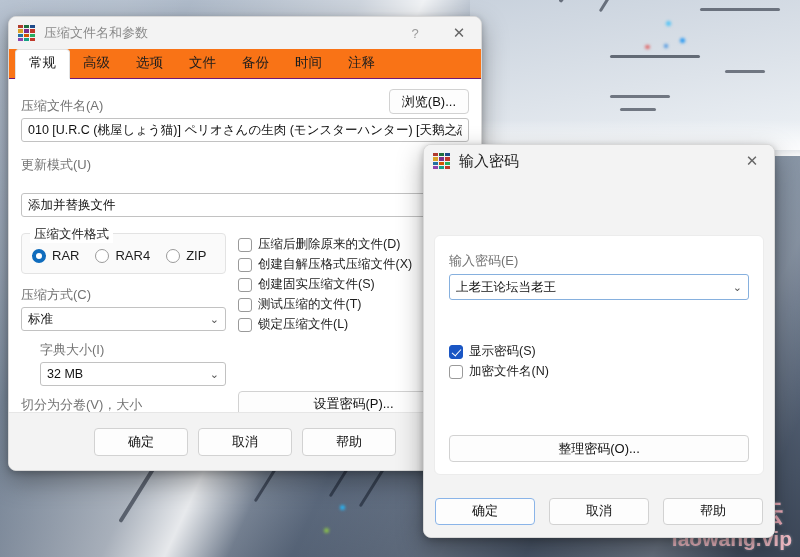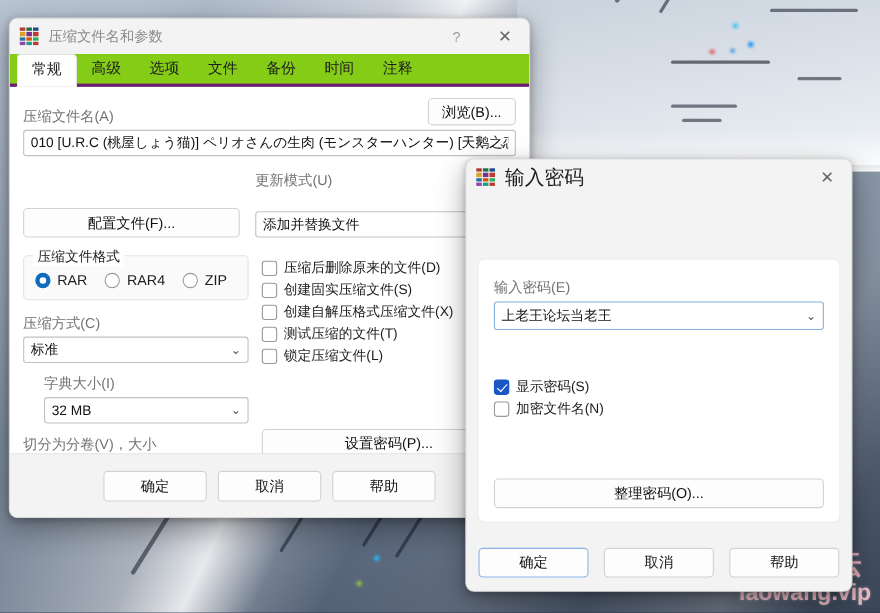--- a/index.html
+++ b/index.html
@@ -95,42 +95,42 @@
     grid-template-columns: repeat(3, 1fr);
     grid-template-rows: repeat(4, 1fr);
     gap: 1px;
     flex: 0 0 auto;
   }
   .app-icon i { display:block; }
   .title-text {
     font-size: 13px; color: #8a8a8a; margin-left: 9px;
     white-space: nowrap;
   }
-  .title-text.dark { color: #1d1d1d; font-size: 18px; }
+  .title-text.dark { color: #1d1d1d; font-size: 15px; }
   .tb-btns { position: absolute; right: 0; top: 0; height: 32px; display: flex; }
   .tb-btn {
     width: 44px; height: 32px;
     display: flex; align-items: center; justify-content: center;
     font-size: 13px; color: #9a9a9a;
     cursor: default;
   }
   .tb-btn.close { font-size: 15px; color: #666; }
 
   
   #main-dialog {
     left: 8px; top: 16px;
     width: 474px; height: 455px;
   }
   .tabstrip {
     height: 30px;
     display: flex;
-    align-items: flex-start;
+    align-items: center;
     padding-left: 6px;
-    background: #84cc16;
-    border-bottom: 3px solid #701a75;
+    background: #f97316;
+    border-bottom: 1px solid #701a75;
   }
   .tab {
     padding: 4px 13px 6px 13px;
     font-size: 13.5px;
     color: #1d1d1d;
     cursor: default;
     border-radius: 4px 4px 0 0;
   }
   .tab.active {
     background: #ffffff;
@@ -356,23 +356,20 @@
     <div style="display:flex; align-items:flex-end; justify-content:space-between;">
       <span class="lbl">压缩文件名(A)</span>
       <button class="btn" style="height:25px; min-width:76px; margin-bottom:1px;text-align:center;">浏览(B)...</button>
     </div>
     <div class="combo" style="margin-top:3px;">
       <span class="val">010  [U.R.C (桃屋しょう猫)] ペリオさんの生肉 (モンスターハンター) [天鹅之恋</span>
       <span class="chev">⌄</span>
     </div>
 
     <div style="display:flex; gap:14px; margin-top:13px;">
-      <div style="width:197px; display:flex; align-items:flex-end;">
-        <button class="btn wide" style="height:27px;">配置文件(F)...</button>
-      </div>
       <div style="flex:1;">
         <span class="lbl">更新模式(U)</span>
         <div class="combo" style="margin-top:19px;">
           <span class="val">添加并替换文件</span>
         </div>
       </div>
     </div>
 
     <div class="cols" style="margin-top:16px;">
 
@@ -429,25 +426,25 @@
 
       <div class="col-r">
         <div class="group flat">
 
           <label class="cb-row">
             <span class="cb"></span>
             <span class="cl">压缩后删除原来的文件(D)</span>
           </label>
           <label class="cb-row">
             <span class="cb"></span>
-            <span class="cl">创建固实压缩文件(S)</span>
+            <span class="cl">创建自解压格式压缩文件(X)</span>
           </label>
           <label class="cb-row">
             <span class="cb"></span>
-            <span class="cl">创建自解压格式压缩文件(X)</span>
+            <span class="cl">创建固实压缩文件(S)</span>
           </label>
           <label class="cb-row">
             <span class="cb"></span>
             <span class="cl">测试压缩的文件(T)</span>
           </label>
           <label class="cb-row">
             <span class="cb"></span>
             <span class="cl">锁定压缩文件(L)</span>
           </label>
         </div>

